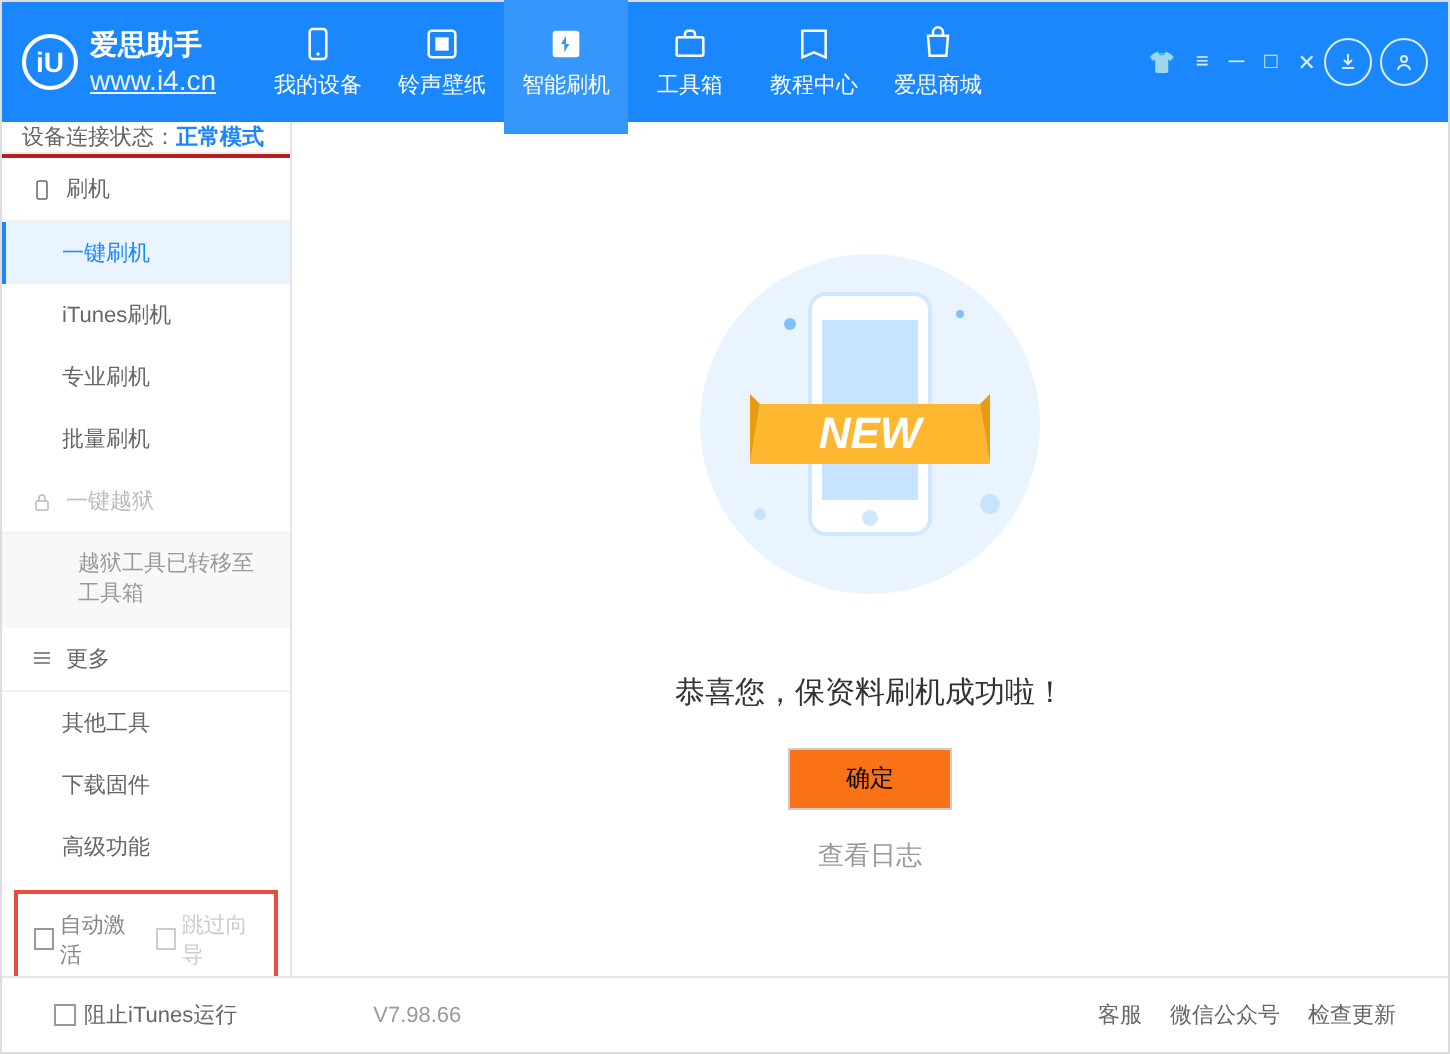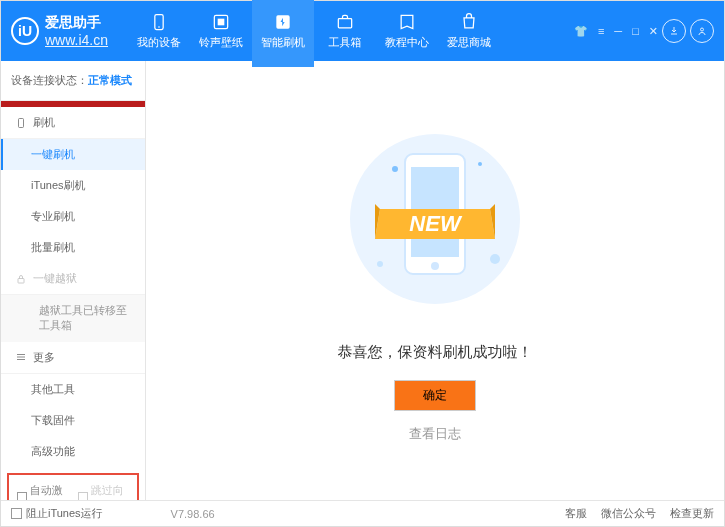--- a/index.html
+++ b/index.html
@@ -20,42 +20,42 @@
 .nav-icon svg { fill: #fff; }
 .win-controls { display: flex; gap: 10px; align-items: center; font-size: 11px; }
 .win-ctrl { cursor: pointer; opacity: 0.85; }
 .circle-btn { width: 24px; height: 24px; border: 1.5px solid #fff; border-radius: 50%; display: flex; align-items: center; justify-content: center; cursor: pointer; opacity: 0.85; margin-left: 4px; }
 
 
 .body { flex: 1; display: flex; overflow: hidden; }
 
 
 .sidebar { width: 145px; border-right: 1px solid #e5e5e5; display: flex; flex-direction: column; font-size: 11px; }
-.connection { padding: 12px 10px; color: #666; font-size: 11px; border-bottom: 1px solid #eee; }
+.connection { padding: 0 10px; color: #666; font-size: 11px; border-bottom: 1px solid #eee; }
 .connection .mode { color: #1a87fc; font-weight: bold; }
 .side-section { padding: 8px 14px; display: flex; align-items: center; gap: 6px; color: #666; cursor: pointer; border-bottom: 1px solid #f2f2f2; }
-.side-section.top { border-top: 6px solid #b91c1c; }
+.side-section.top { border-top: 2px solid #b91c1c; }
 .side-sub { padding: 8px 14px 8px 30px; color: #666; cursor: pointer; }
 .side-sub.active { background: #eaf4ff; color: #1a87fc; border-left: 2px solid #1a87fc; padding-left: 28px; }
 .side-sub.nested { background: #f8f8f8; padding: 8px 14px 8px 38px; color: #999; line-height: 1.4; }
 .checkbox-area { border: 2px solid #e74c3c; margin: 6px; padding: 8px; display: flex; gap: 10px; font-size: 11px; }
 .chk-item { display: flex; align-items: center; gap: 3px; color: #888; }
 .chk-item.disabled { color: #ccc; }
 .chk { width: 11px; height: 11px; border: 1px solid #999; }
 .chk-item.disabled .chk { border-color: #ccc; }
 
 
 .main { flex: 1; display: flex; flex-direction: column; align-items: center; justify-content: center; position: relative; }
 .phone-illustration { position: relative; margin-bottom: 20px; }
 .success-text { font-size: 15px; color: #333; margin-bottom: 18px; }
 .confirm-btn { border: 1px solid #ccc; background: #f97316; padding: 6px 28px; font-size: 12px; cursor: pointer; }
 .view-log { color: #999; font-size: 13px; margin-top: 14px; cursor: pointer; }
 
 
-.footer { height: 26px; border-top: 1px solid #e5e5e5; display: flex; align-items: center; padding: 0 10px; font-size: 11px; color: #666; }
+.footer { height: 38px; border-top: 1px solid #e5e5e5; display: flex; align-items: center; padding: 0 26px; font-size: 11px; color: #666; }
 .footer-left { display: flex; align-items: center; gap: 4px; }
 .footer-right { margin-left: auto; display: flex; gap: 14px; text-align: center; }
 .footer-right span { cursor: pointer; }
 .version { margin-left: 68px; color: #999; }
 
 .small-icon { width: 12px; height: 12px; }
 </style>
 </head>
 <body>
 

